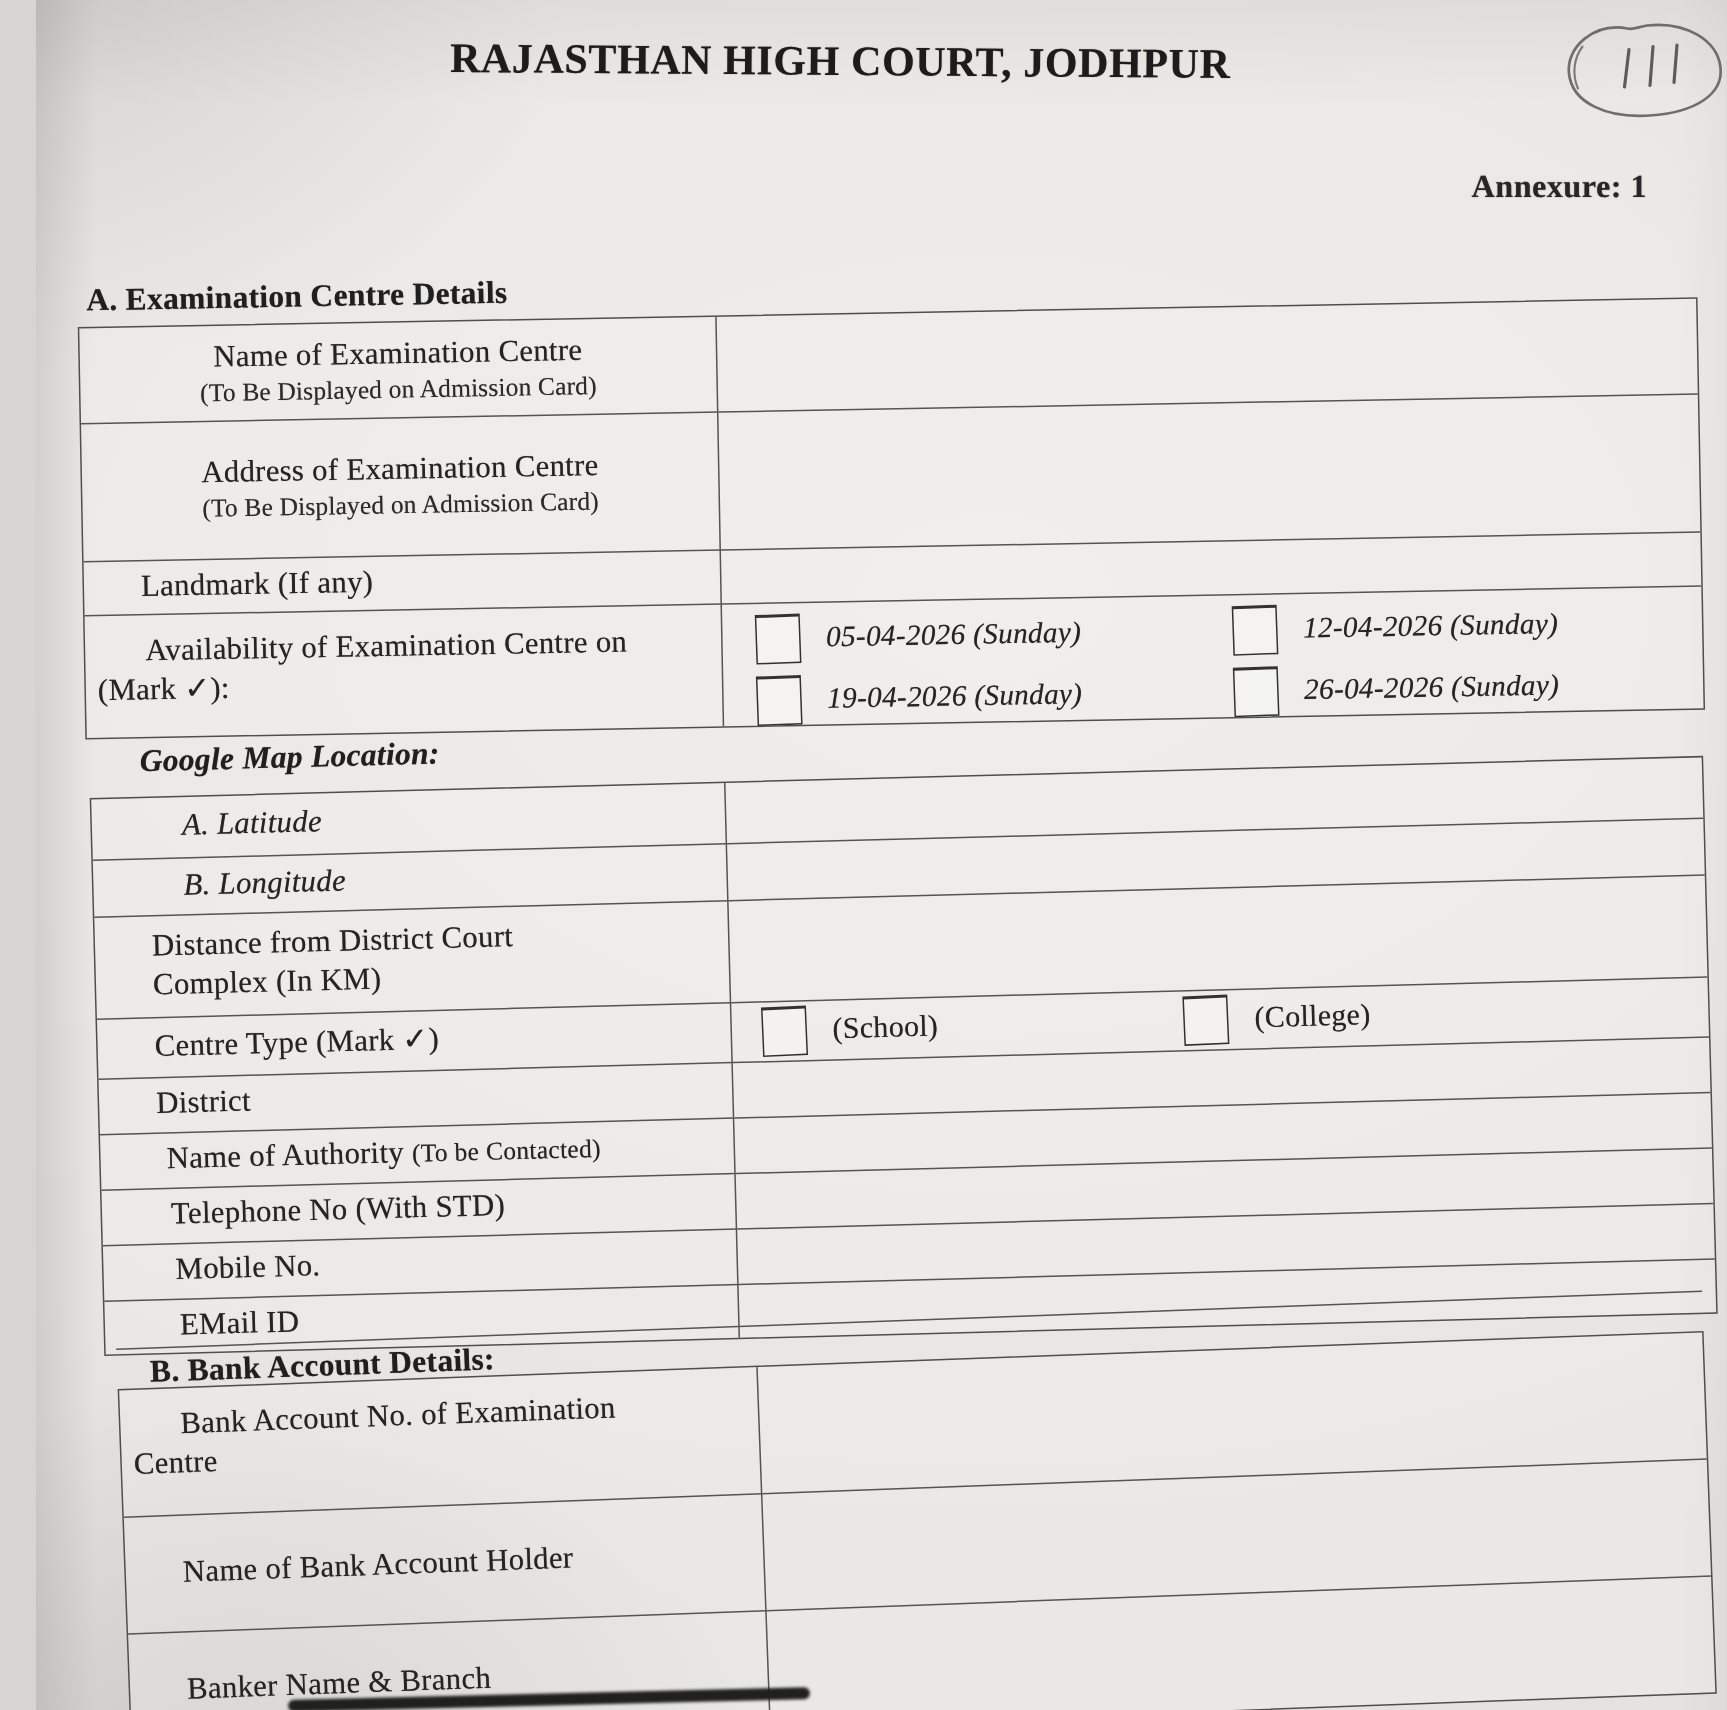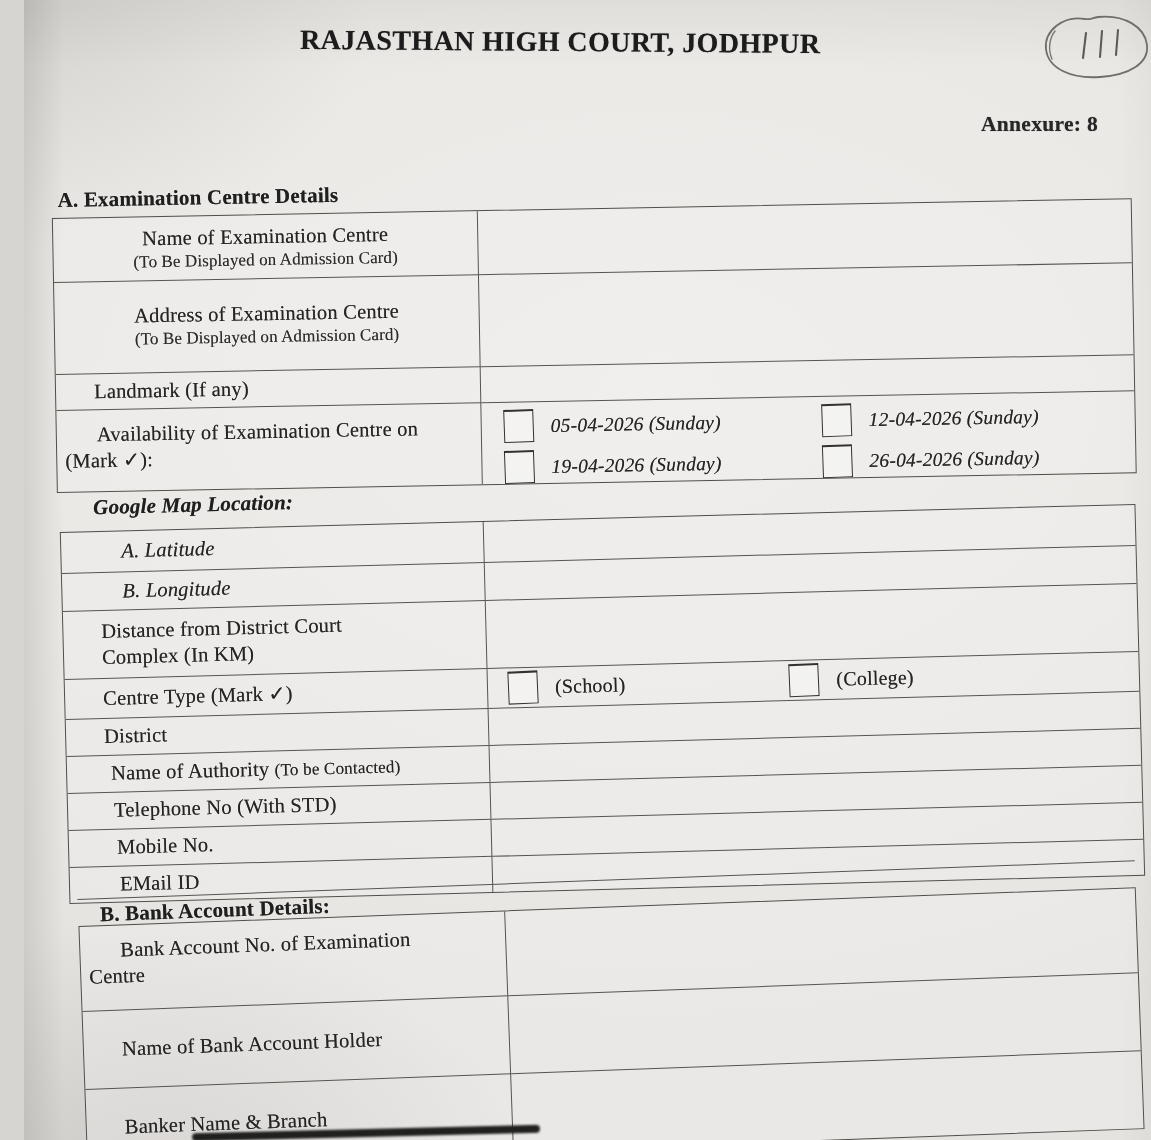--- a/index.html
+++ b/index.html
@@ -96,21 +96,21 @@
     <svg class="circle-mark" width="120" height="78" viewBox="0 0 120 78" aria-label="111">
       <path d="M 62 7 C 88 4, 109 17, 111 35 C 113 53, 94 65, 64 67 C 36 69, 12 59, 10 39 C 8 21, 27 5, 49 9 C 53 10, 56 8, 62 7" fill="none" stroke="#6f6e6c" stroke-width="1.8" stroke-linecap="round"></path>
       <path d="M 19 21 C 13 29, 12 40, 16 49" fill="none" stroke="#7a7977" stroke-width="1.4" stroke-linecap="round"></path>
       <g stroke="#5d5c5a" stroke-width="2.1" stroke-linecap="round">
         <path d="M 50 23 L 47 48"></path>
         <path d="M 66 21 L 64 47"></path>
         <path d="M 82 20 L 80 45"></path>
       </g>
     </svg>
 
-    <div class="annexure">Annexure: 8</div>
+    <div class="annexure">Annexure: 1</div>
 
     <div class="section secA">
       <div class="sec-heading headA">A. Examination Centre Details</div>
       <div class="tbl tblA">
 
         <div class="lc hA1 ctr">
           <div class="lbl">Name of Examination Centre</div>
           <div class="sub">(To Be Displayed on Admission Card)</div>
         </div>
         <div class="vc hA1"></div>

